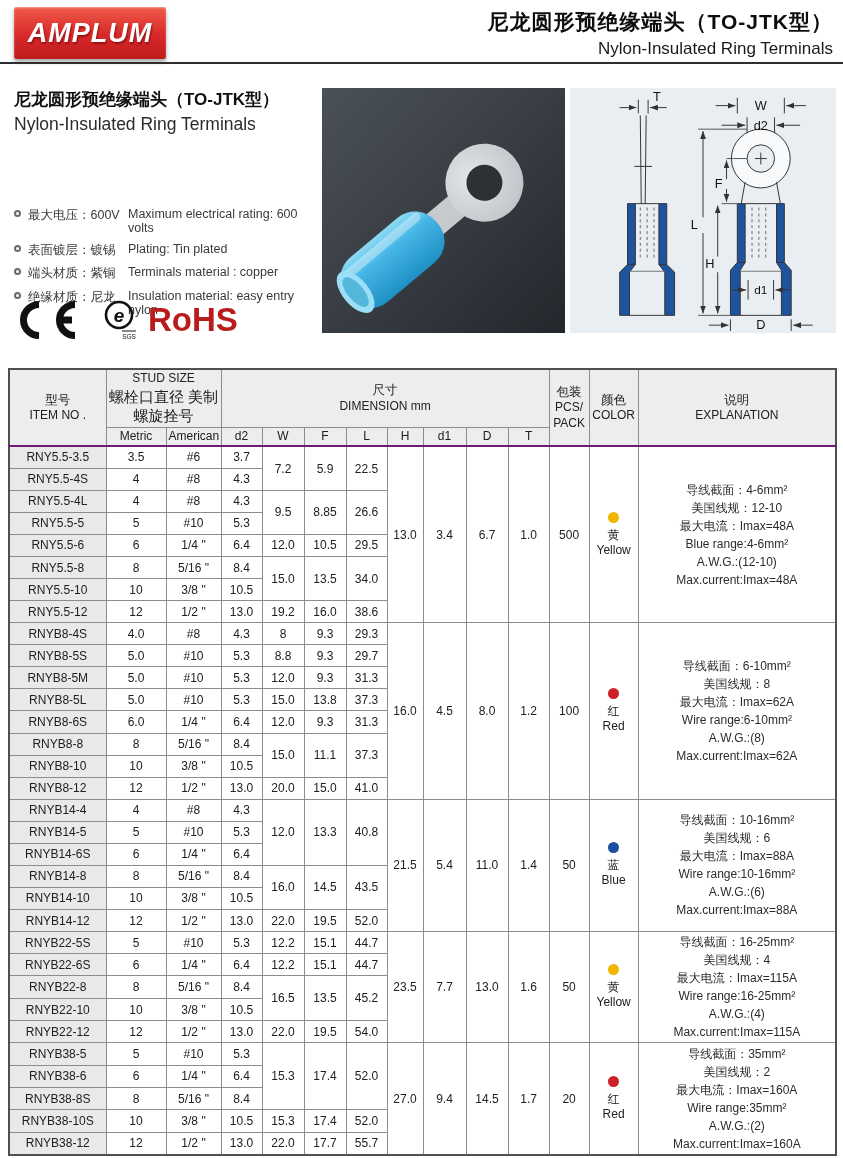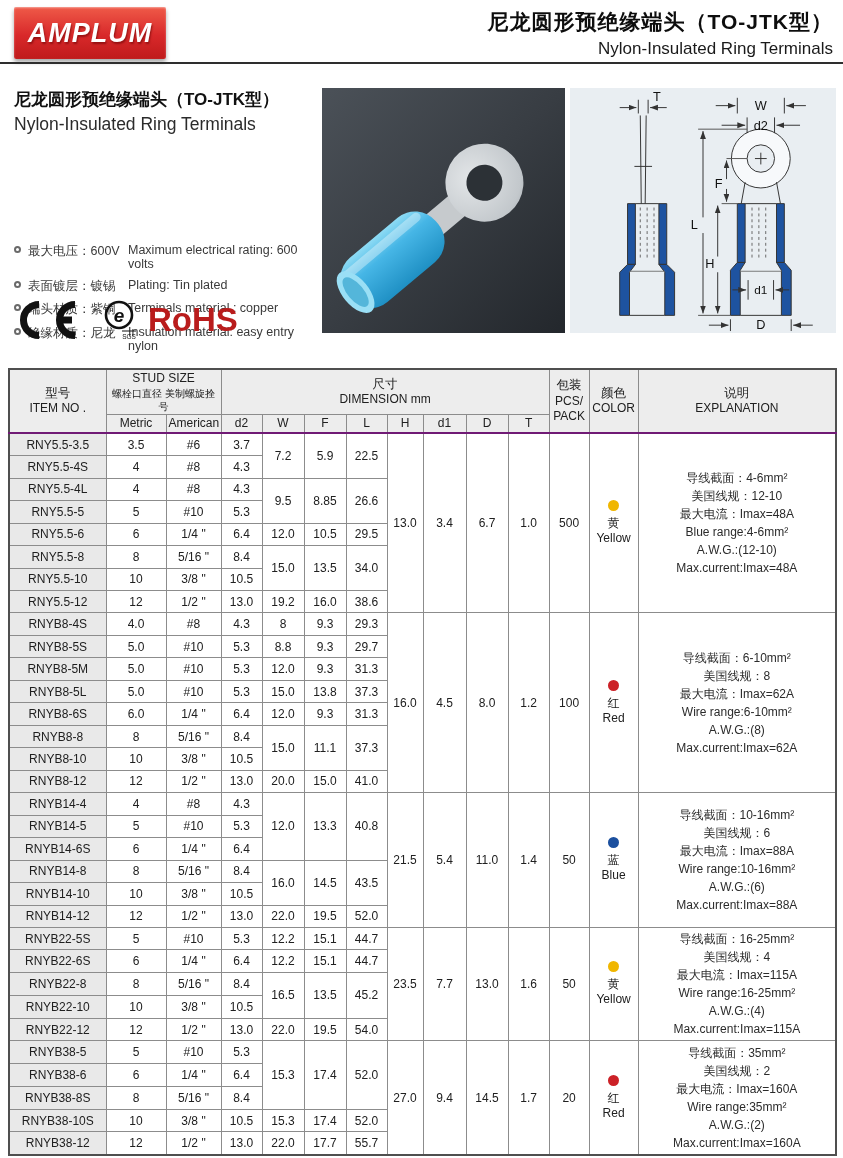--- a/index.html
+++ b/index.html
@@ -15,21 +15,21 @@
     text-shadow:1px 2px 2px rgba(100,0,0,.55); }
   .header-titles { position:absolute; right:10px; top:8px; text-align:right; }
   .title-cn { font-size:21px; font-weight:bold; color:#0d0d0d; letter-spacing:1px; }
   .title-en { font-size:17px; color:#1a1a1a; margin-top:3px; }
   .rule { position:absolute; left:0; top:62px; width:843px; height:0; border-top:2px solid #2e2e2e; }
 
   
   .intro-head { position:absolute; left:14px; top:88px; width:305px; }
   .intro-title-cn { font-size:17px; font-weight:bold; color:#111; }
   .intro-title-en { font-size:17.5px; color:#2b2b2b; margin-top:3px; }
-  .specs { position:absolute; left:14px; top:207px; width:306px;margin-top:36px; }
+  .specs { position:absolute; left:14px; top:207px; width:306px; }
   .spec-row { display:flex; align-items:flex-start; margin-bottom:6.5px; font-size:12.5px; color:#3a3a3a; }
   .bullet { flex:0 0 auto; width:7px; height:7px; border:2px solid #6a6a6a; border-radius:50%; margin:3px 7px 0 0; }
   .spec-cn { flex:0 0 100px; }
   .spec-en { flex:1 1 auto; }
   .certs { position:absolute; left:12px; top:299px; display:flex; align-items:center; gap:10px; }
   .rohs { font-size:33px; font-weight:bold; color:#b91c1c; letter-spacing:0; }
 
   
   .photo { position:absolute; left:322px; top:88px; width:243px; height:245px; }
   .diagram { position:absolute; left:570px; top:88px; width:266px; height:245px; background:#e9eef2; }
@@ -37,21 +37,21 @@
 
   
   .spec-table { position:absolute; left:8px; top:368px; width:827px; height:788px;
     border-collapse:collapse; table-layout:fixed; border:2px solid #4f4f4f; }
   .spec-table th, .spec-table td { border:1px solid #8c8c8c; font-size:12px; text-align:center;
     vertical-align:middle; padding:1px 2px; color:#202020; }
   .spec-table thead th { background:#ededed; font-weight:normal; line-height:1.3; }
   .spec-table thead { border-bottom:2px solid #701a75; }
   .spec-table tbody tr { height:22px; }
   .h-cjk { font-size:12.5px; }
-  .h-sub { font-size:10px; }
+  .h-sub { font-size:15px; }
   .item-cell { background:#e9e9e9; }
   .expl-cell { text-align:left; padding:4px 6px 4px 14px; }
   .expl-cell div { font-size:12px; line-height:1.5; color:#2b2b2b; }
   .color-wrap { line-height:1.25; font-size:12px; }
   .dot { display:inline-block; width:11px; height:11px; border-radius:50%; margin-bottom:1px; }
 </style>
 </head>
 <body>
 
 <div class="page">

